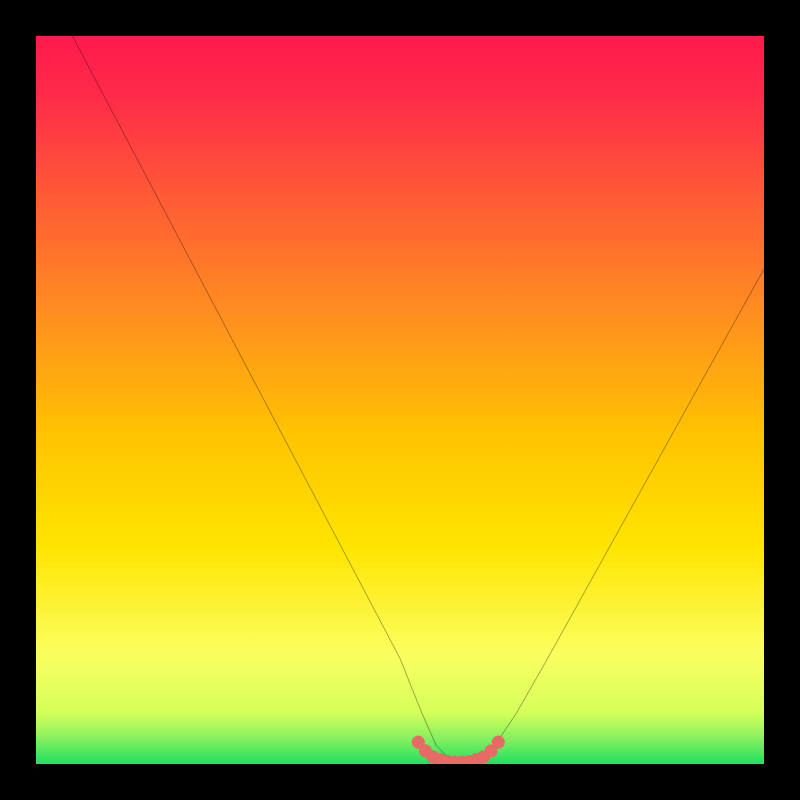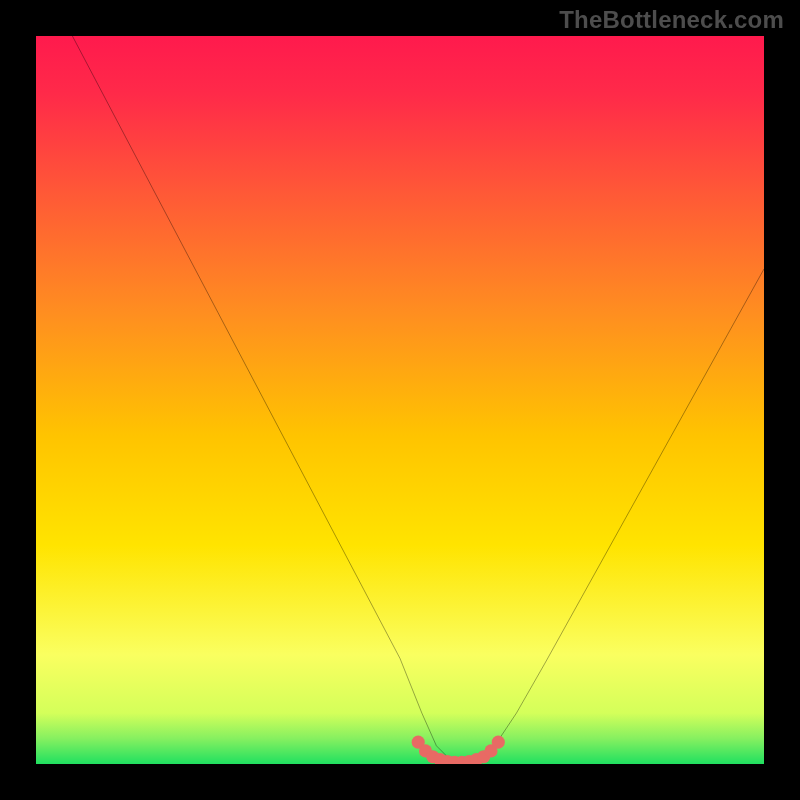--- a/index.html
+++ b/index.html
@@ -34,21 +34,20 @@
     font-size: 24px;
     font-weight: 600;
     letter-spacing: 0.2px;
     user-select: none;
   }
 </style>
 </head>
 <body>
 
 <div class="frame">
-  <div class="watermark">TheBottleneck.com</div>
   <svg class="plot" viewBox="0 0 100 100" preserveAspectRatio="none">
     <defs>
       <linearGradient id="bg-grad" x1="0" y1="0" x2="0" y2="1">
           <stop offset="0%" stop-color="#ff1a4d"></stop>
           <stop offset="8%" stop-color="#ff2a49"></stop>
           <stop offset="22%" stop-color="#ff5a36"></stop>
           <stop offset="38%" stop-color="#ff8e20"></stop>
           <stop offset="55.00000000000001%" stop-color="#ffc400"></stop>
           <stop offset="70%" stop-color="#ffe400"></stop>
           <stop offset="85%" stop-color="#faff60"></stop>

